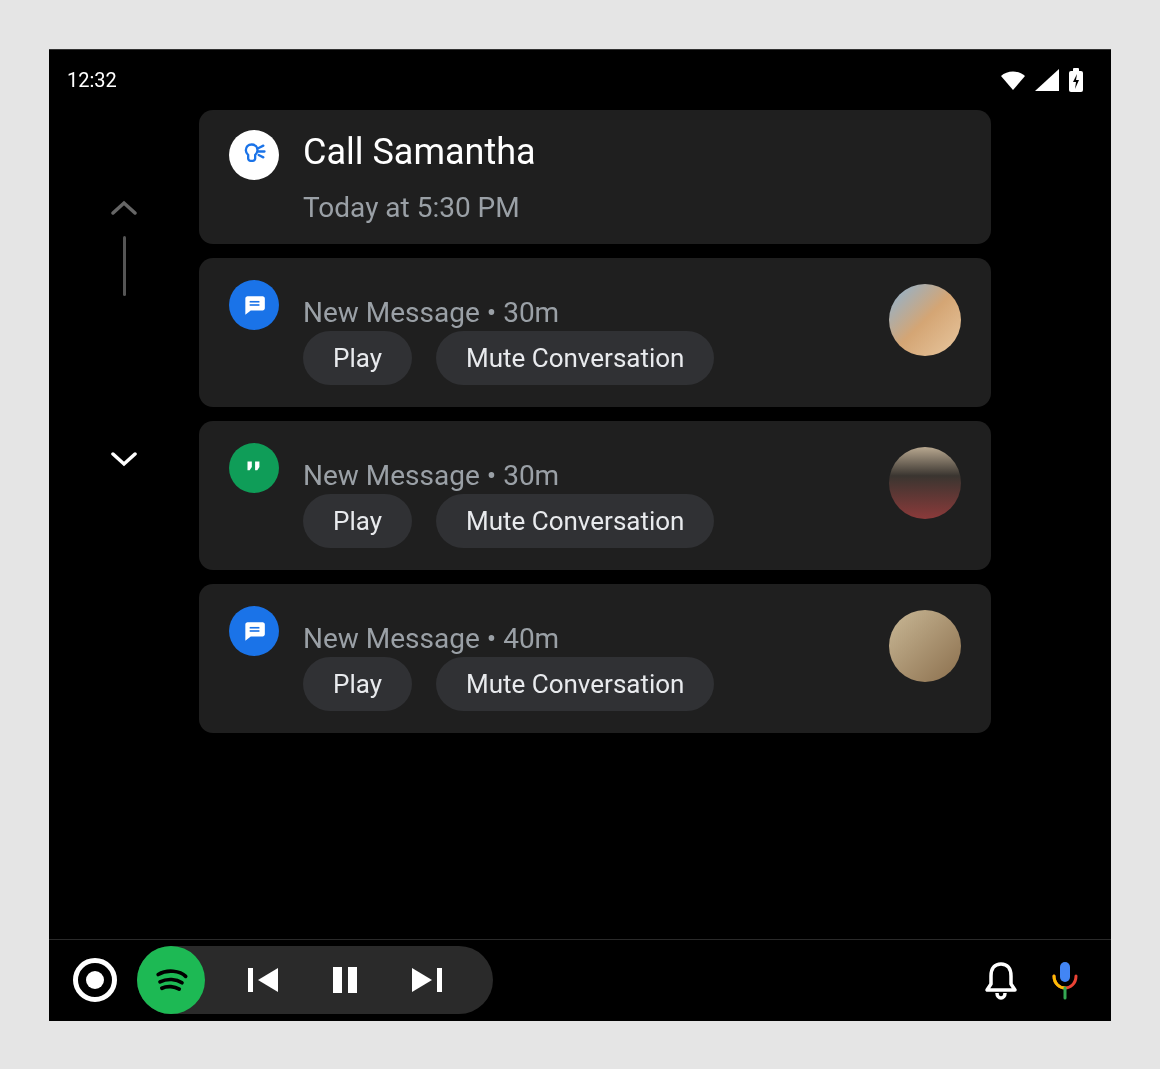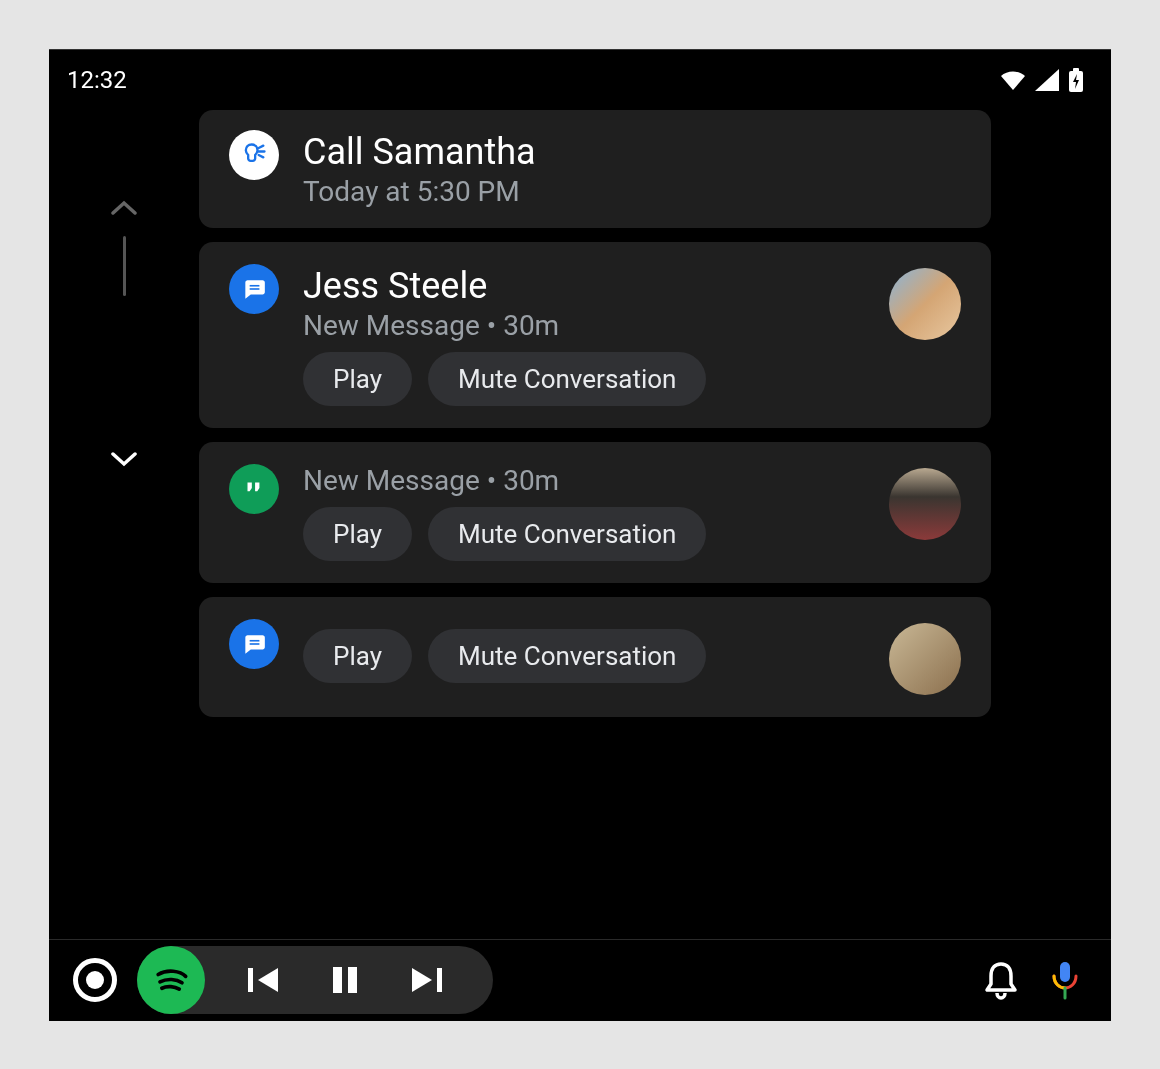--- a/index.html
+++ b/index.html
@@ -21,21 +21,21 @@
     }
     .status-bar {
       height: 60px;
       display: flex;
       align-items: center;
       justify-content: space-between;
       padding: 0 28px 0 18px;
       color: #fff;
     }
     .time {
-      font-size: 24px;
+      font-size: 20px;
       font-weight: 400;
     }
     .status-icons {
       display: flex;
       align-items: center;
       gap: 10px;
     }
     .content-area {
       display: flex;
       height: 840px;
@@ -97,26 +97,26 @@
     .card-title {
       color: #fff;
       font-size: 36px;
       font-weight: 400;
       line-height: 1.25;
     }
     .card-subtitle {
       color: #9aa0a6;
       font-size: 28px;
       font-weight: 400;
-      margin-top: 0;
+      margin-top: 16px;
     }
     .card-actions {
       display: flex;
-      gap: 16px;
-      margin-top: 10px;
+      gap: 24px;
+      margin-top: 2px;
     }
     .chip {
       background: #303134;
       color: #e8eaed;
       border: none;
       border-radius: 30px;
       padding: 12px 30px;
       font-size: 26px;
       font-family: inherit;
       cursor: pointer;
@@ -253,21 +253,20 @@
 
       <div class="card">
         <div class="app-icon icon-messages">
           <svg width="26" height="26" viewBox="0 0 24 24">
               <path d="M4 4 L20 4 C21 4 22 5 22 6 L22 15 C22 16 21 17 20 17 L9 17 L4 21 L4 6 C4 5 5 4 6 4 Z" fill="#fff"></path>
               <line x1="8" y1="9" x2="17" y2="9" stroke="#1a73e8" stroke-width="1.5"></line>
               <line x1="8" y1="12" x2="17" y2="12" stroke="#1a73e8" stroke-width="1.5"></line>
             </svg>
         </div>
         <div class="card-body">
-          <div class="card-title">Jess Steele</div>
           <div class="card-subtitle">New Message • 30m</div>
           <div class="card-actions">
             <button class="chip">Play</button>
             <button class="chip">Mute Conversation</button>
           </div>
         </div>
         <div class="avatar"></div>
       </div>
 
       <div class="card">
@@ -288,20 +287,21 @@
 
       <div class="card">
         <div class="app-icon icon-messages">
           <svg width="26" height="26" viewBox="0 0 24 24">
               <path d="M4 4 L20 4 C21 4 22 5 22 6 L22 15 C22 16 21 17 20 17 L9 17 L4 21 L4 6 C4 5 5 4 6 4 Z" fill="#fff"></path>
               <line x1="8" y1="9" x2="17" y2="9" stroke="#1a73e8" stroke-width="1.5"></line>
               <line x1="8" y1="12" x2="17" y2="12" stroke="#1a73e8" stroke-width="1.5"></line>
             </svg>
         </div>
         <div class="card-body">
+          <div class="card-subtitle">New Message • 40m</div>
           <div class="card-actions">
             <button class="chip">Play</button>
             <button class="chip">Mute Conversation</button>
           </div>
         </div>
         <div class="avatar a3"></div>
       </div>
 
     </div>
   </div>

